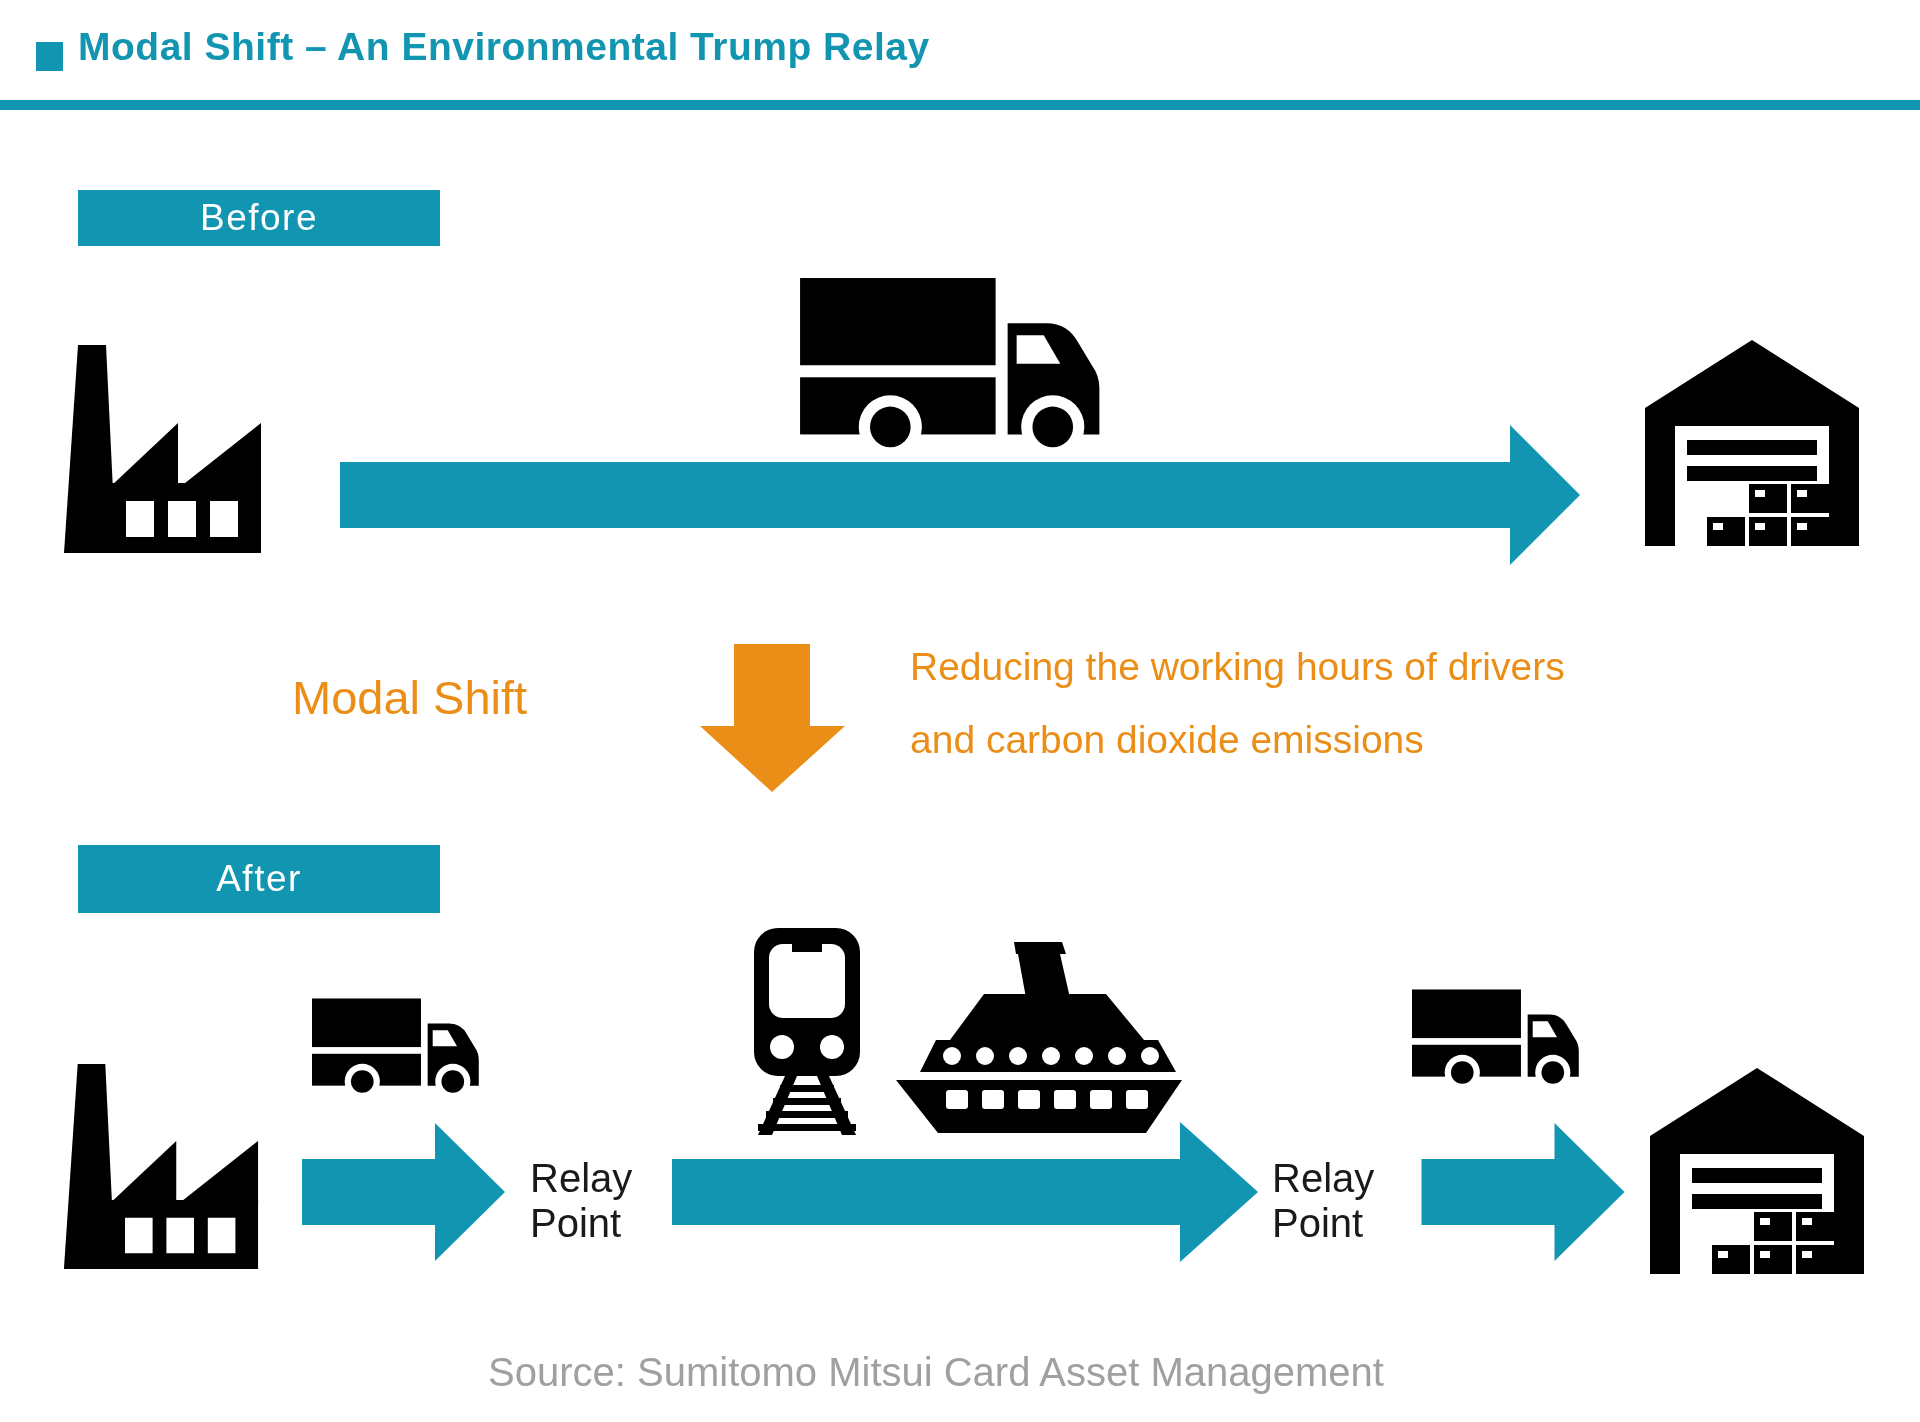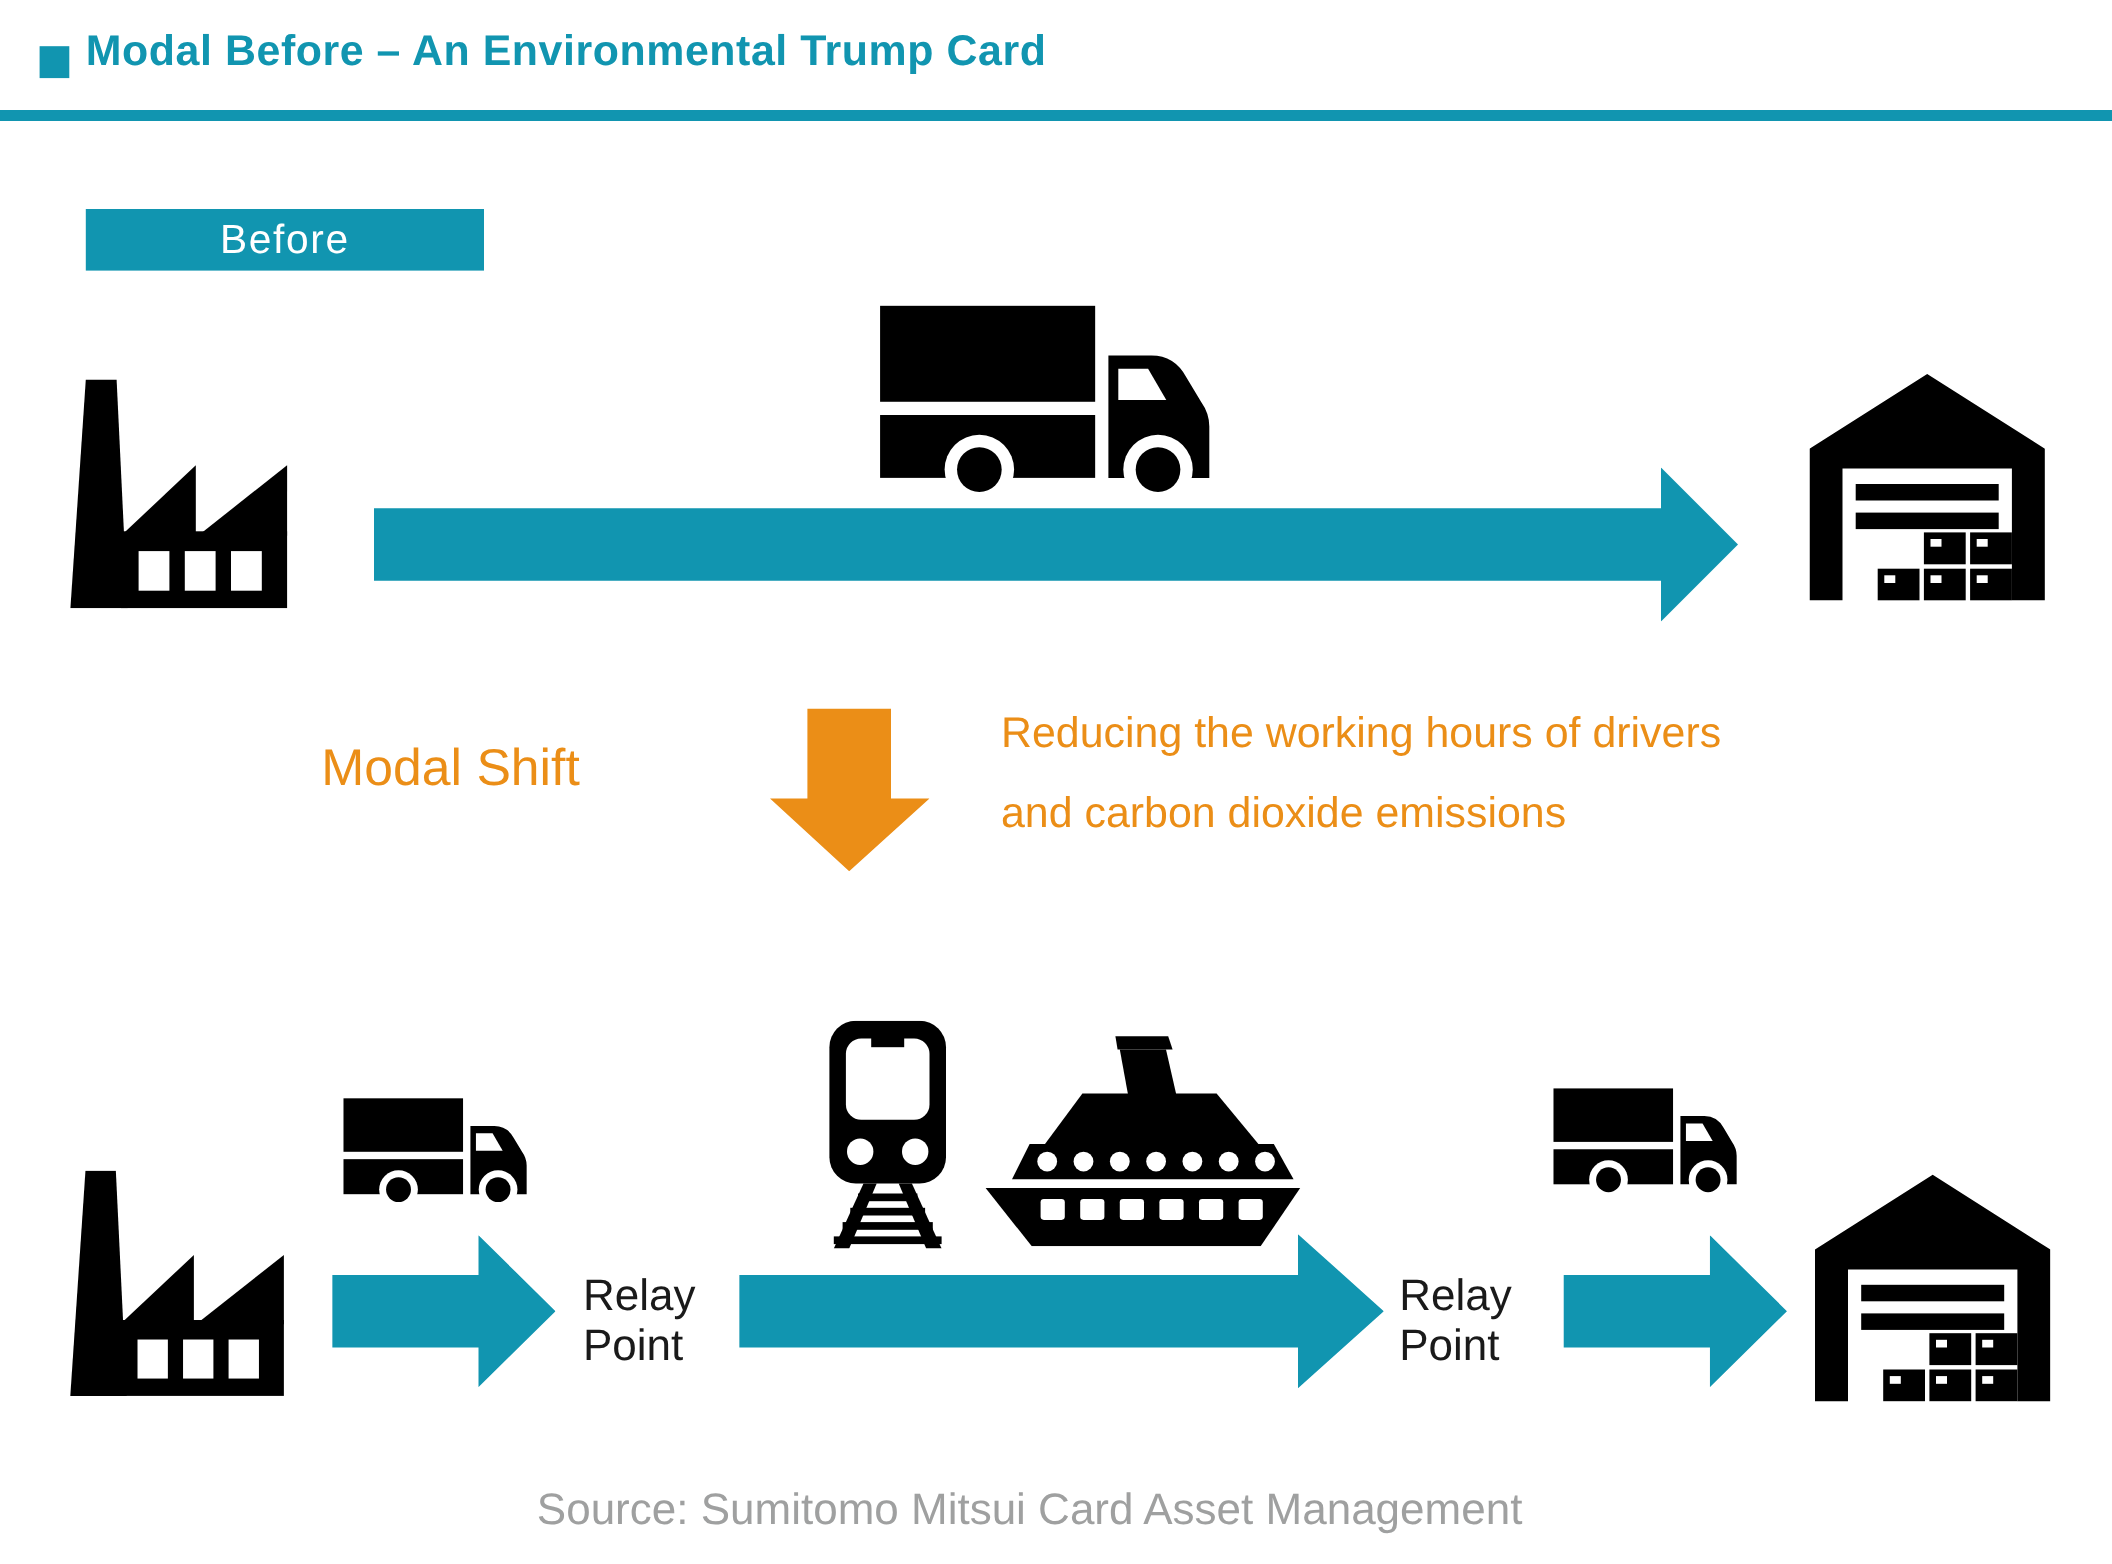--- a/index.html
+++ b/index.html
@@ -127,21 +127,21 @@
 
     <symbol id="i-arrow-short" viewBox="0 0 203 138">
       <polygon points="0,36 133,36 133,0 203,69 133,138 133,102 0,102"></polygon>
     </symbol>
   </defs>
 </svg>
 
 <div class="page">
 
   <div class="abs title-bullet" style="left:36px;top:42px;width:27px;height:29px"></div>
-  <div class="abs page-title" style="left:78px;top:24px">Modal Before – An Environmental Trump Card</div>
+  <div class="abs page-title" style="left:78px;top:24px">Modal Shift – An Environmental Trump Relay</div>
   <div class="abs header-rule" style="left:0;top:100px;width:1920px;height:10px"></div>
 
   <div class="abs badge" style="left:78px;top:190px;width:362px;height:56px">
     <span>Before</span>
   </div>
 
   <div class="abs" style="left:56px;top:345px;width:211px;height:208px">
     <svg class="icon black-fill">
         <use href="#i-factory"></use>
       </svg>
@@ -171,20 +171,23 @@
     <svg class="icon orange-fill" viewBox="0 0 145 148">
       <polygon points="34,0 110,0 110,82 145,82 72,148 0,82 34,82"></polygon>
     </svg>
   </div>
 
   <div class="abs orange-desc" style="left:910px;top:630px">
     <div>Reducing the working hours of drivers</div>
     <div>and carbon dioxide emissions</div>
   </div>
 
+  <div class="abs badge" style="left:78px;top:845px;width:362px;height:68px">
+    <span>After</span>
+  </div>
 
   <div class="abs" style="left:56px;top:1064px;width:208px;height:205px">
     <svg class="icon black-fill">
         <use href="#i-factory"></use>
       </svg>
   </div>
 
   <div class="abs" style="left:312px;top:995px;width:176px;height:105px">
     <svg class="icon black-fill">
         <use href="#i-truck"></use>

